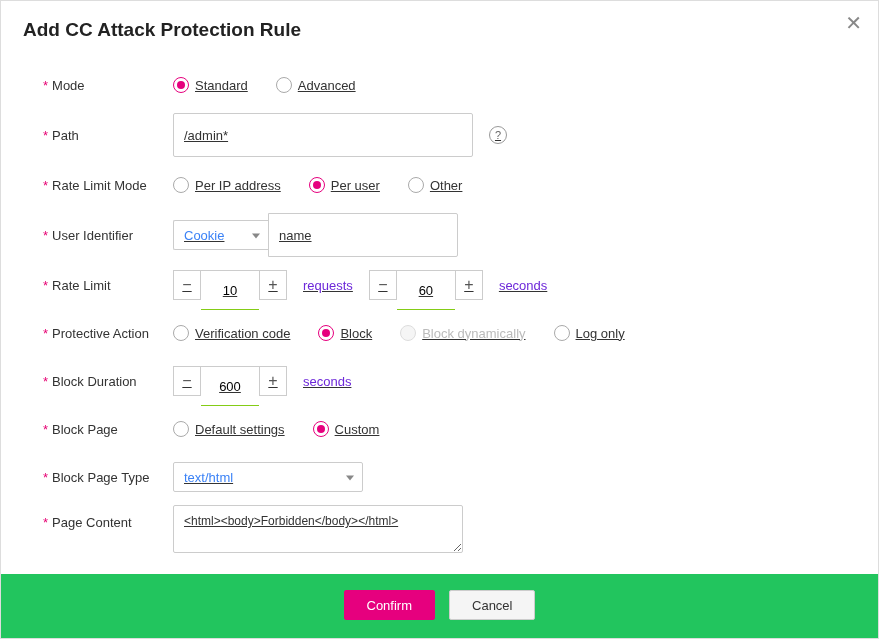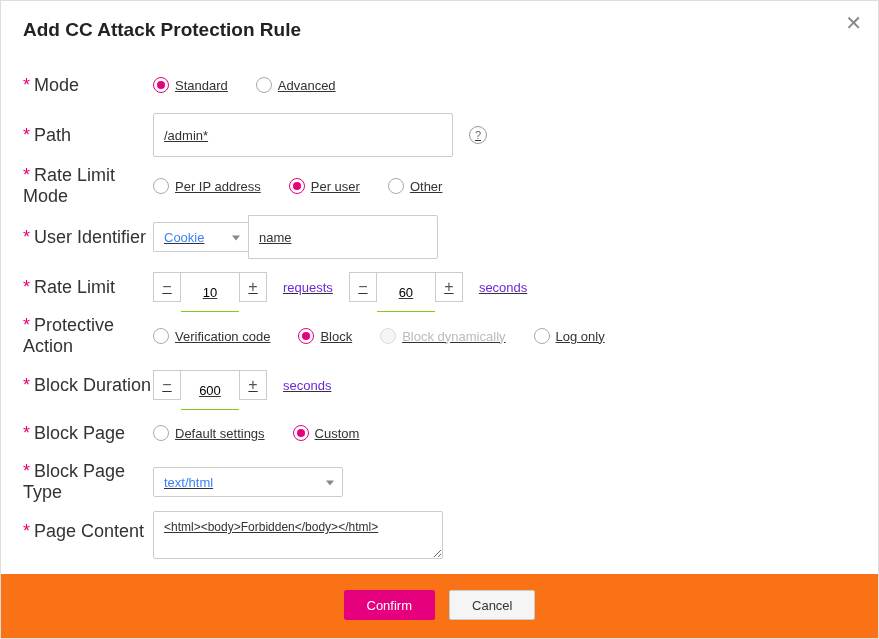--- a/index.html
+++ b/index.html
@@ -47,21 +47,22 @@
     align-items: center;
     min-height: 48px;
     padding: 4px 0;
   }
   .form-row.top-align { align-items: flex-start; }
   .form-row.top-align .form-label { padding-top: 10px; }
   .form-label {
     width: 130px;
     flex-shrink: 0;
     color: #333;
-    font-size: 18px;
+    font-size: 13px;
+    margin-left: 20px;
   }
   .req {
     color: #e60073;
     margin-right: 4px;
   }
   .form-control {
     display: flex;
     align-items: center;
     gap: 10px;
     flex-wrap: wrap;
@@ -196,21 +197,21 @@
     color: #333;
     resize: vertical;
     outline: none;
     font-family: inherit;
   }
   .footer {
     display: flex;
     justify-content: center;
     gap: 14px;
     padding: 16px 0 18px 0;
-    background: #f97316;
+    background: #22c55e;
   }
   .btn {
     height: 30px;
     padding: 0 22px;
     border-radius: 2px;
     font-size: 13px;
     cursor: pointer;
     border: 1px solid transparent;
   }
   .btn-primary {

